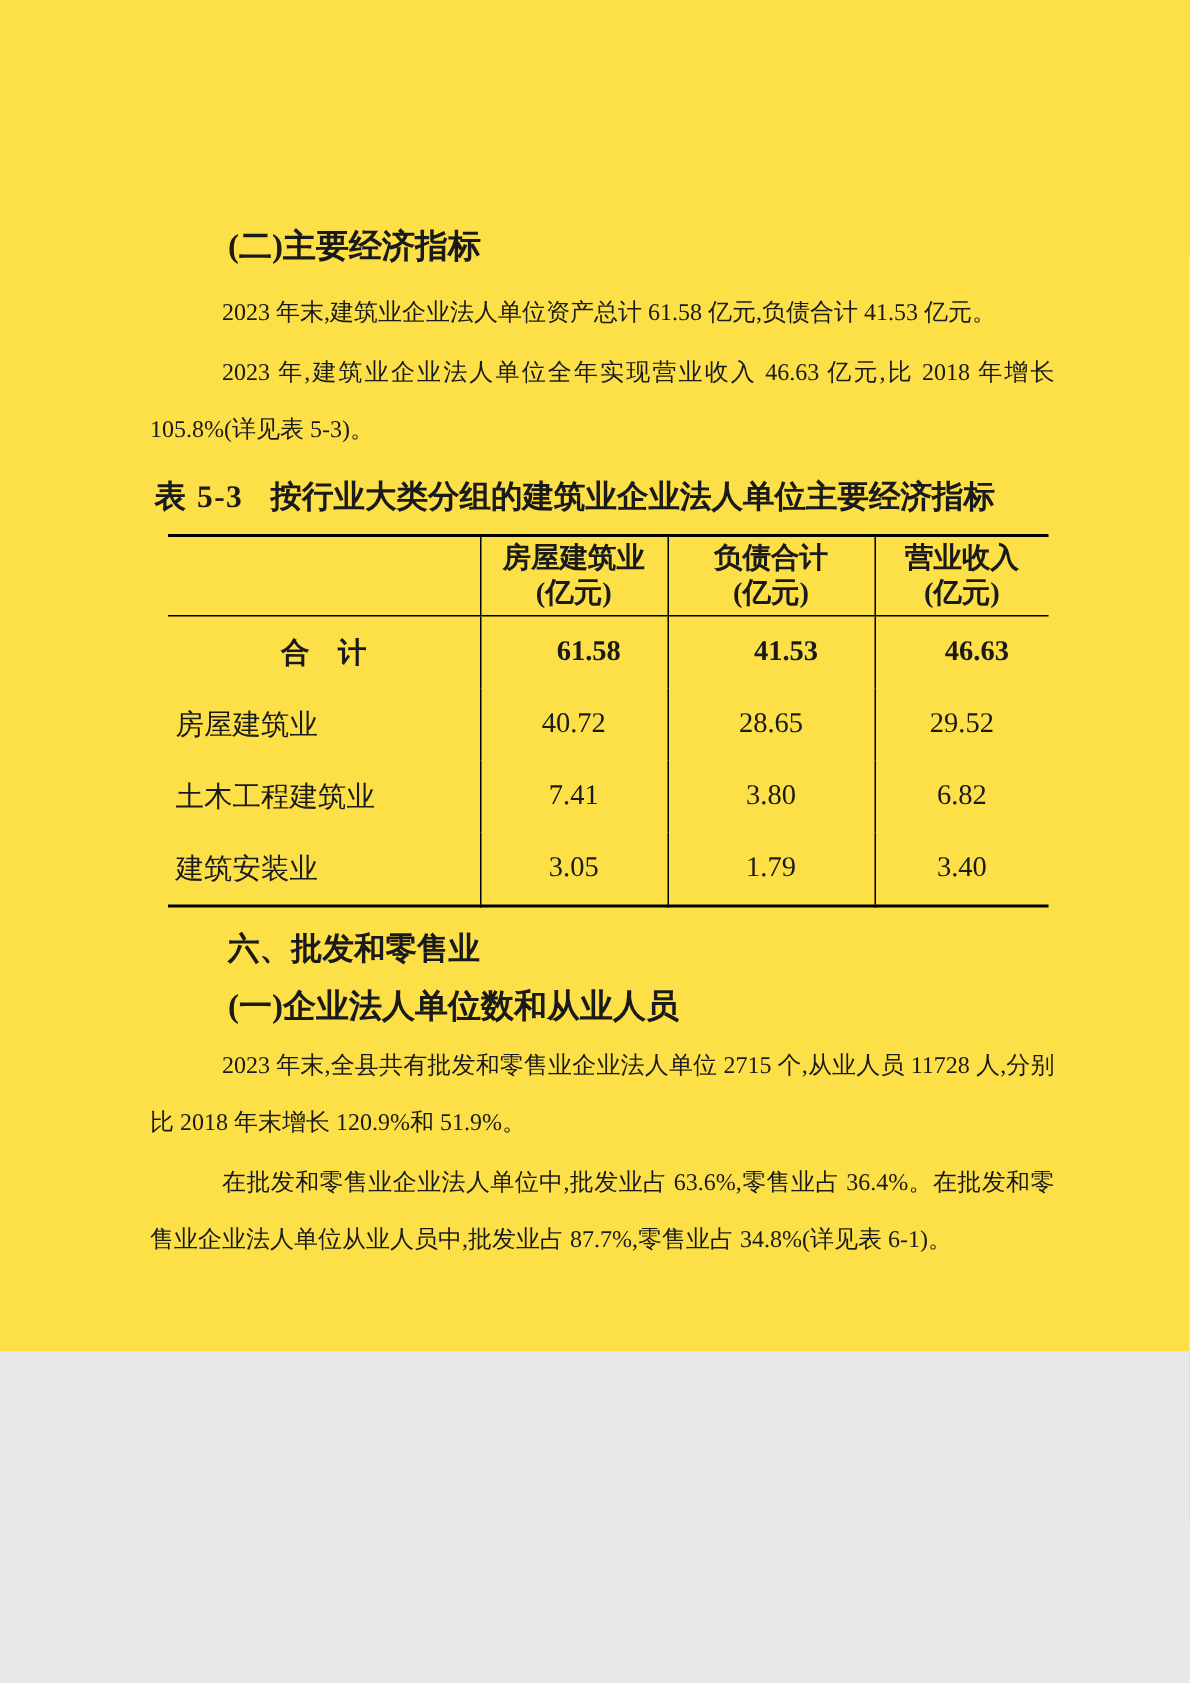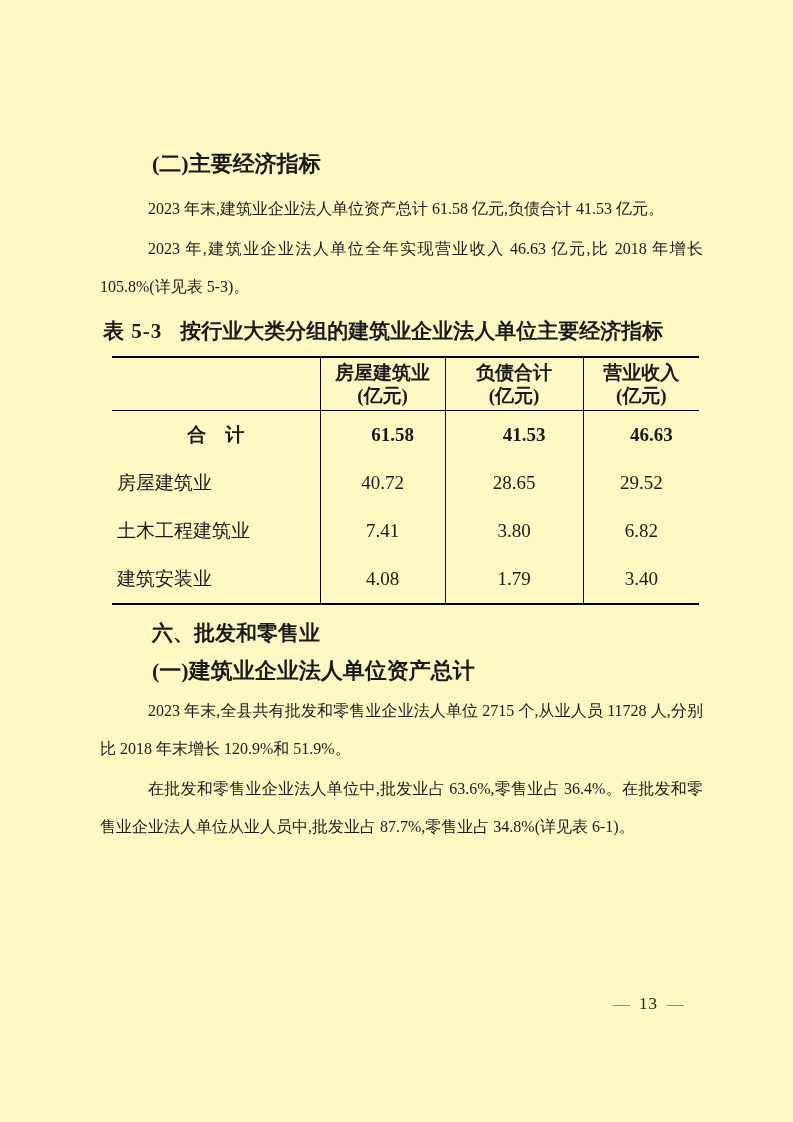--- a/index.html
+++ b/index.html
@@ -3,23 +3,23 @@
 <meta charset="utf-8">
 <style>
   html, body {
     margin: 0;
     padding: 0;
     background: #e8e8e8;
   }
   .page {
     position: relative;
     width: 793px;
-    height: 1122px;
+    height: 901px;
     margin: 0 auto;
-    background: #fef9c3;
+    background: #fde047;
     box-sizing: border-box;
     padding: 152px 90px 0 100px;
     font-family: "Liberation Serif", "DejaVu Serif", serif;
     color: #1a1a1a;
     overflow: hidden;
   }
   .heading-l2 {
     font-size: 22px;
     font-weight: 700;
     line-height: 24px;
@@ -174,30 +174,30 @@
         <td class="vline">29.52</td>
       </tr>
       <tr>
         <td class="stub">土木工程建筑业</td>
         <td class="vline">7.41</td>
         <td class="vline">3.80</td>
         <td class="vline">6.82</td>
       </tr>
       <tr>
         <td class="stub">建筑安装业</td>
-        <td class="vline">4.08</td>
+        <td class="vline">3.05</td>
         <td class="vline">1.79</td>
         <td class="vline">3.40</td>
       </tr>
     </tbody>
   </table>
 
   <h1 class="heading-l1">六、批发和零售业</h1>
 
-  <h2 class="heading-l2b">(一)建筑业企业法人单位资产总计</h2>
+  <h2 class="heading-l2b">(一)企业法人单位数和从业人员</h2>
 
   <p class="body-para">2023 年末,全县共有批发和零售业企业法人单位 2715 个,从业人员 11728 人,分别比 2018 年末增长 120.9%和 51.9%。</p>
 
   <p class="body-para">在批发和零售业企业法人单位中,批发业占 63.6%,零售业占 36.4%。在批发和零售业企业法人单位从业人员中,批发业占 87.7%,零售业占 34.8%(详见表 6-1)。</p>
 
   <div class="page-footer">
     <span class="dash">—</span>
     <span class="num">13</span>
     <span class="dash">—</span>
   </div>

